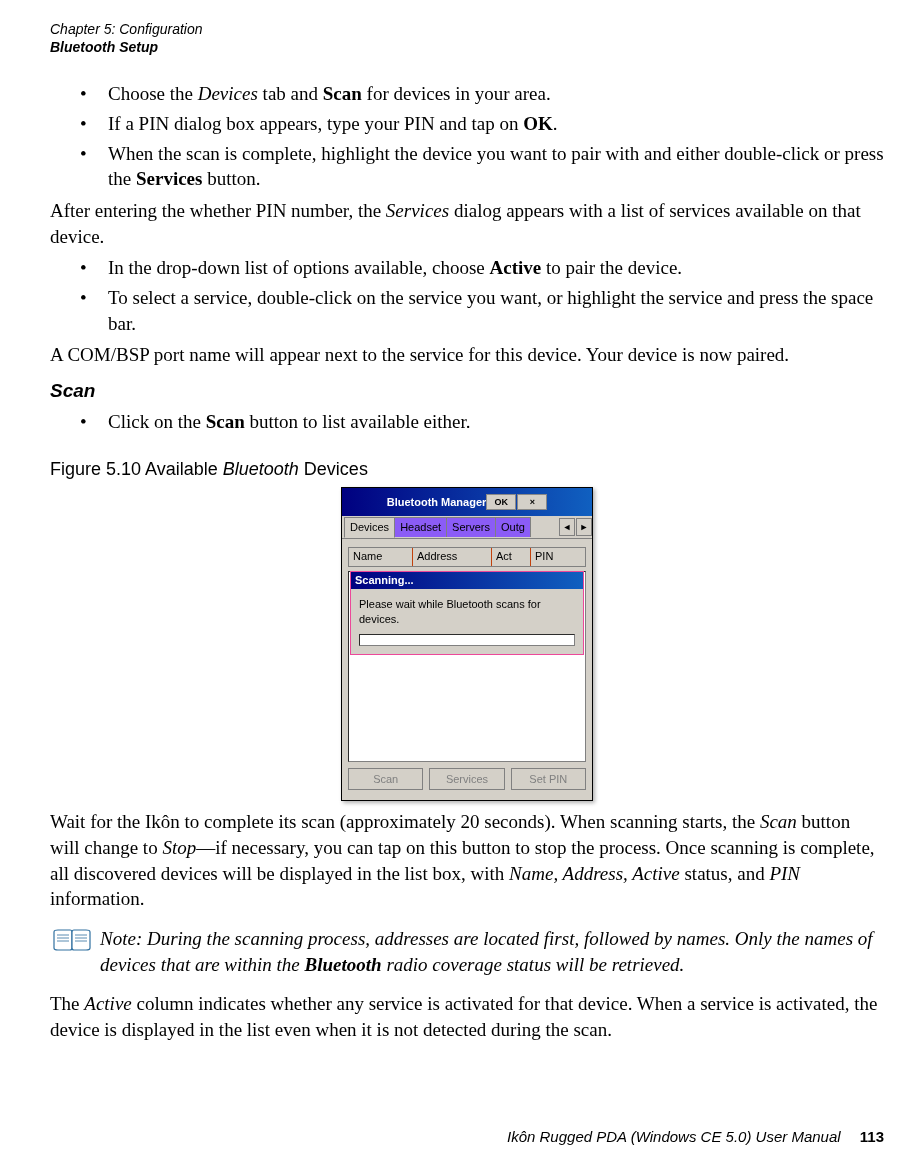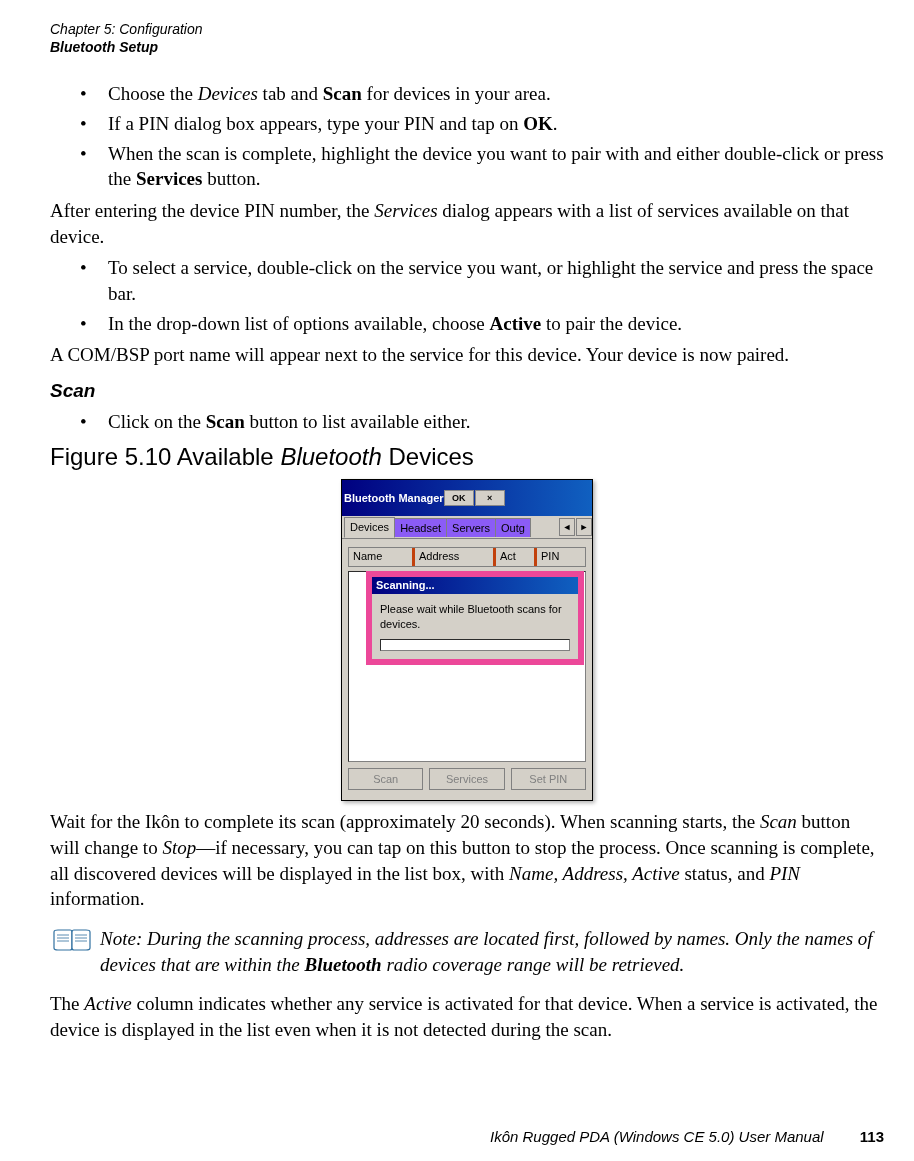--- a/index.html
+++ b/index.html
@@ -48,45 +48,45 @@
     .section-heading {
       font-family: Arial, sans-serif;
       font-weight: bold;
       font-style: italic;
       font-size: 19px;
       margin-top: 10px;
       margin-bottom: 2px;
     }
     .figure-caption {
       font-family: Arial, sans-serif;
-      font-size: 24px;
-      margin-top: 6px;
+      font-size: 18px;
+      margin-top: 22px;
       margin-bottom: 6px;
     }
     .screenshot-container {
       text-align: center;
       margin: 6px 0 8px 0;
     }
     .screenshot {
       display: inline-block;
       border: 1px solid #000;
       width: 250px;
       font-family: Tahoma, Arial, sans-serif;
       font-size: 11px;
       text-align: left;
       box-shadow: 2px 2px 4px rgba(0,0,0,0.3);
     }
     .titlebar {
       background: linear-gradient(to right, #000080, #1060c0);
       color: white;
       display: flex;
       align-items: center;
-      justify-content: flex-start;
-      height: 36px;
-      padding: 0 2px;
+      justify-content: center;
+      height: 28px;
+      padding: 0 16px;
       font-weight: bold;
     }
     .titlebar-buttons {
       display: flex;
       gap: 1px;
     }
     .titlebar-btn {
       background: #d4d0c8;
       color: black;
       border: 1px solid #888;
@@ -145,30 +145,30 @@
       height: 245px;
       position: relative;
     }
     .list-header {
       display: flex;
       border: 1px solid #808080;
       background: #d4d0c8;
       height: 18px;
     }
     .list-header-cell {
-      border-right: 3px solid #c2410c;
+      border-right: 1px solid #c2410c;
       padding: 1px 4px;
       font-size: 11px;
     }
     .dialog-box {
       position: absolute;
       top: 32px;
-      left: 24px;
+      left: 8px;
       right: 8px;
-      border: 6px solid #ec4899;
+      border: 1px solid #ec4899;
       background: #fde047;
     }
     .dialog-title {
       background: linear-gradient(to right, #000080, #1060c0);
       color: white;
       padding: 1px 4px;
       font-weight: bold;
       font-size: 11px;
     }
     .dialog-body {
@@ -235,21 +235,21 @@
       position: absolute;
       bottom: 15px;
       right: 30px;
       font-family: Arial, sans-serif;
       font-style: italic;
       font-size: 15px;
     }
     .footer .page-num {
       font-weight: bold;
       font-style: normal;
-      margin-left: 32px;
+      margin-left: 15px;
     }
     em.ital { font-style: italic; }
     strong.b { font-weight: bold; }
   </style>
 </head>
 <body>
 
 <div class="page">
   <div class="header-right">
     <div>Chapter 5: Configuration</div>
@@ -264,28 +264,28 @@
       </li>
       <li>
         <span>If a PIN dialog box appears, type your PIN and tap on </span><strong class="b">OK</strong><span>.</span>
       </li>
       <li>
         <span>When the scan is complete, highlight the device you want to pair with and either double-click or press the </span><strong class="b">Services</strong><span> button.</span>
       </li>
     </ul>
 
     <p class="para">
-      <span>After entering the device PIN number, the </span><em class="ital">Services</em><span> dialog appears with a list of services available on that device.</span>
+      <span>After entering the whether PIN number, the </span><em class="ital">Services</em><span> dialog appears with a list of services available on that device.</span>
     </p>
 
     <ul class="bullet-list">
+      <li>
+        <span>In the drop-down list of options available, choose </span><strong class="b">Active</strong><span> to pair the device.</span>
+      </li>
       <li>To select a service, double-click on the service you want, or highlight the service and press the space bar.</li>
-      <li>
-        <span>In the drop-down list of options available, choose </span><strong class="b">Active</strong><span> to pair the device.</span>
-      </li>
     </ul>
 
     <p class="para">A COM/BSP port name will appear next to the service for this device. Your device is now paired.</p>
 
     <div class="section-heading">Scan</div>
 
     <ul class="bullet-list">
       <li>
         <span>Click on the </span><strong class="b">Scan</strong><span> button to list available either.</span>
       </li>
@@ -347,21 +347,21 @@
         <path d="M 4 6 Q 4 4 8 4 L 20 4 Q 22 4 22 6 L 22 22 Q 22 24 20 24 L 8 24 Q 4 24 4 22 Z" fill="#fff" stroke="#3070a0" stroke-width="1.2"></path>
         <path d="M 40 6 Q 40 4 36 4 L 24 4 Q 22 4 22 6 L 22 22 Q 22 24 24 24 L 36 24 Q 40 24 40 22 Z" fill="#fff" stroke="#3070a0" stroke-width="1.2"></path>
         <line x1="7" y1="9" x2="19" y2="9" stroke="#3070a0" stroke-width="0.8"></line>
         <line x1="7" y1="12" x2="19" y2="12" stroke="#3070a0" stroke-width="0.8"></line>
         <line x1="7" y1="15" x2="19" y2="15" stroke="#3070a0" stroke-width="0.8"></line>
         <line x1="25" y1="9" x2="37" y2="9" stroke="#3070a0" stroke-width="0.8"></line>
         <line x1="25" y1="12" x2="37" y2="12" stroke="#3070a0" stroke-width="0.8"></line>
         <line x1="25" y1="15" x2="37" y2="15" stroke="#3070a0" stroke-width="0.8"></line>
       </svg>
       <div class="note-text">
-        <span class="note-label">Note:</span><span> During the scanning process, addresses are located first, followed by names. Only the names of devices that are within the </span><strong style="font-style:italic">Bluetooth</strong><span> radio coverage range will be retrieved.</span>
+        <span class="note-label">Note:</span><span> During the scanning process, addresses are located first, followed by names. Only the names of devices that are within the </span><strong style="font-style:italic">Bluetooth</strong><span> radio coverage status will be retrieved.</span>
       </div>
     </div>
 
     <p class="para">
       <span>The </span><em class="ital">Active</em><span> column indicates whether any service is activated for that device. When a service is activated, the device is displayed in the list even when it is not detected during the scan.</span>
     </p>
 
   </div>
 
   <div class="footer">

